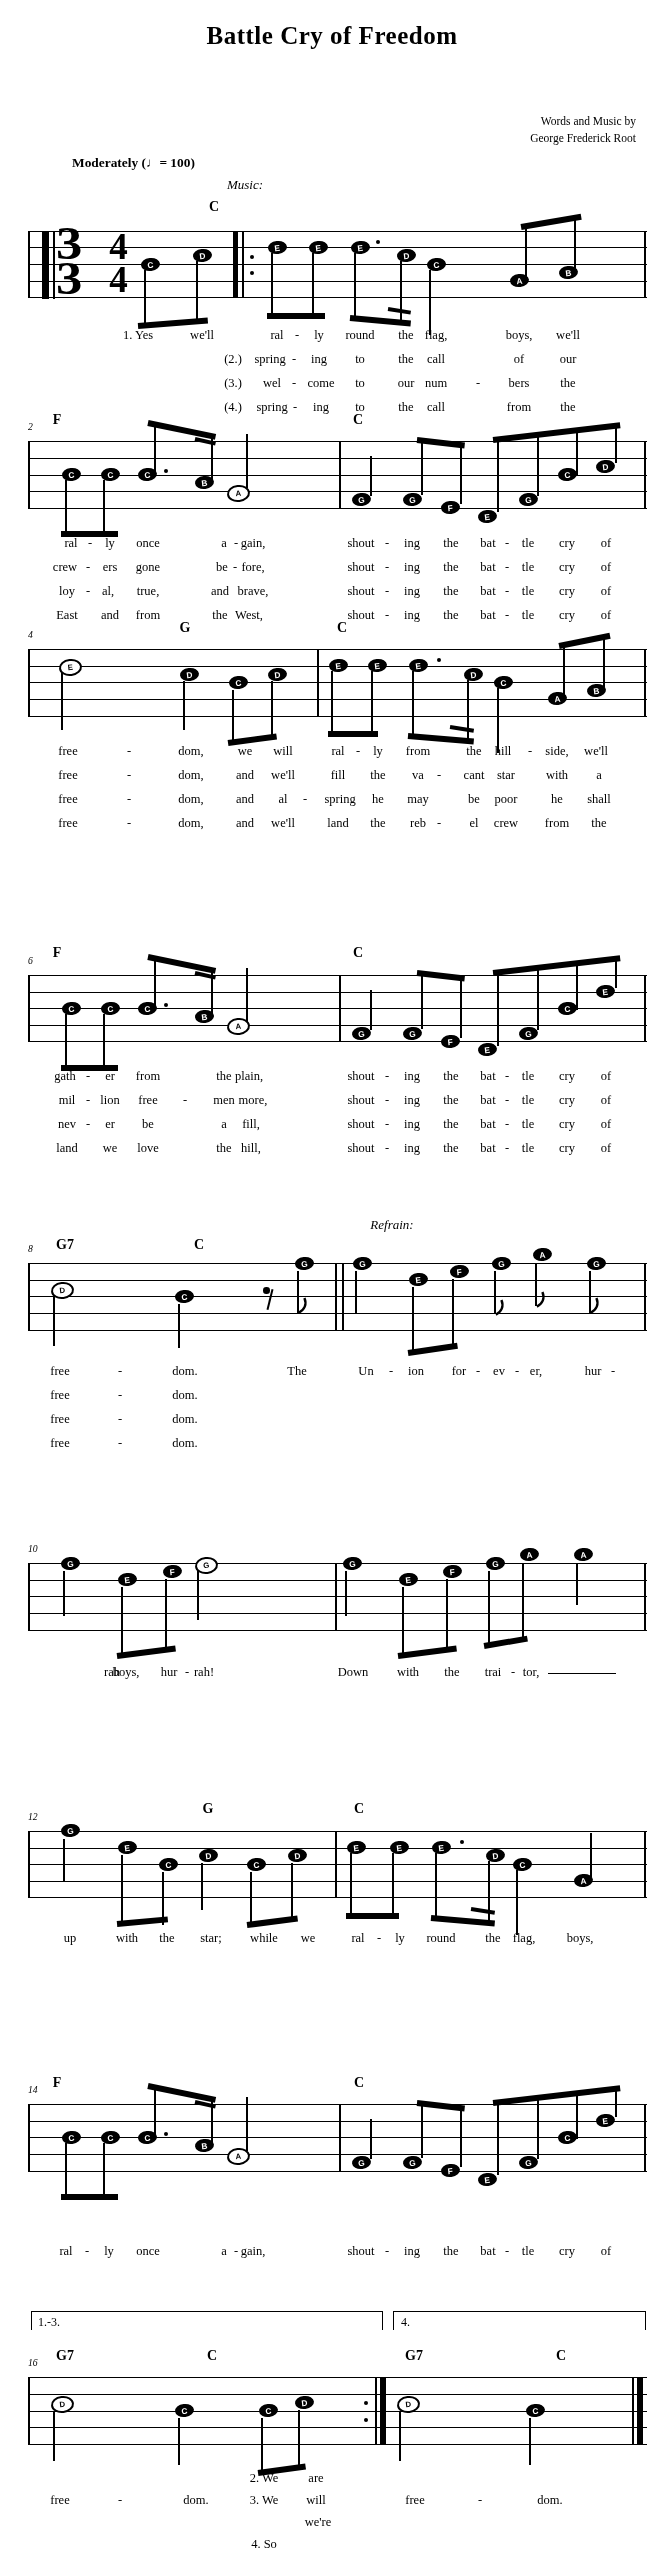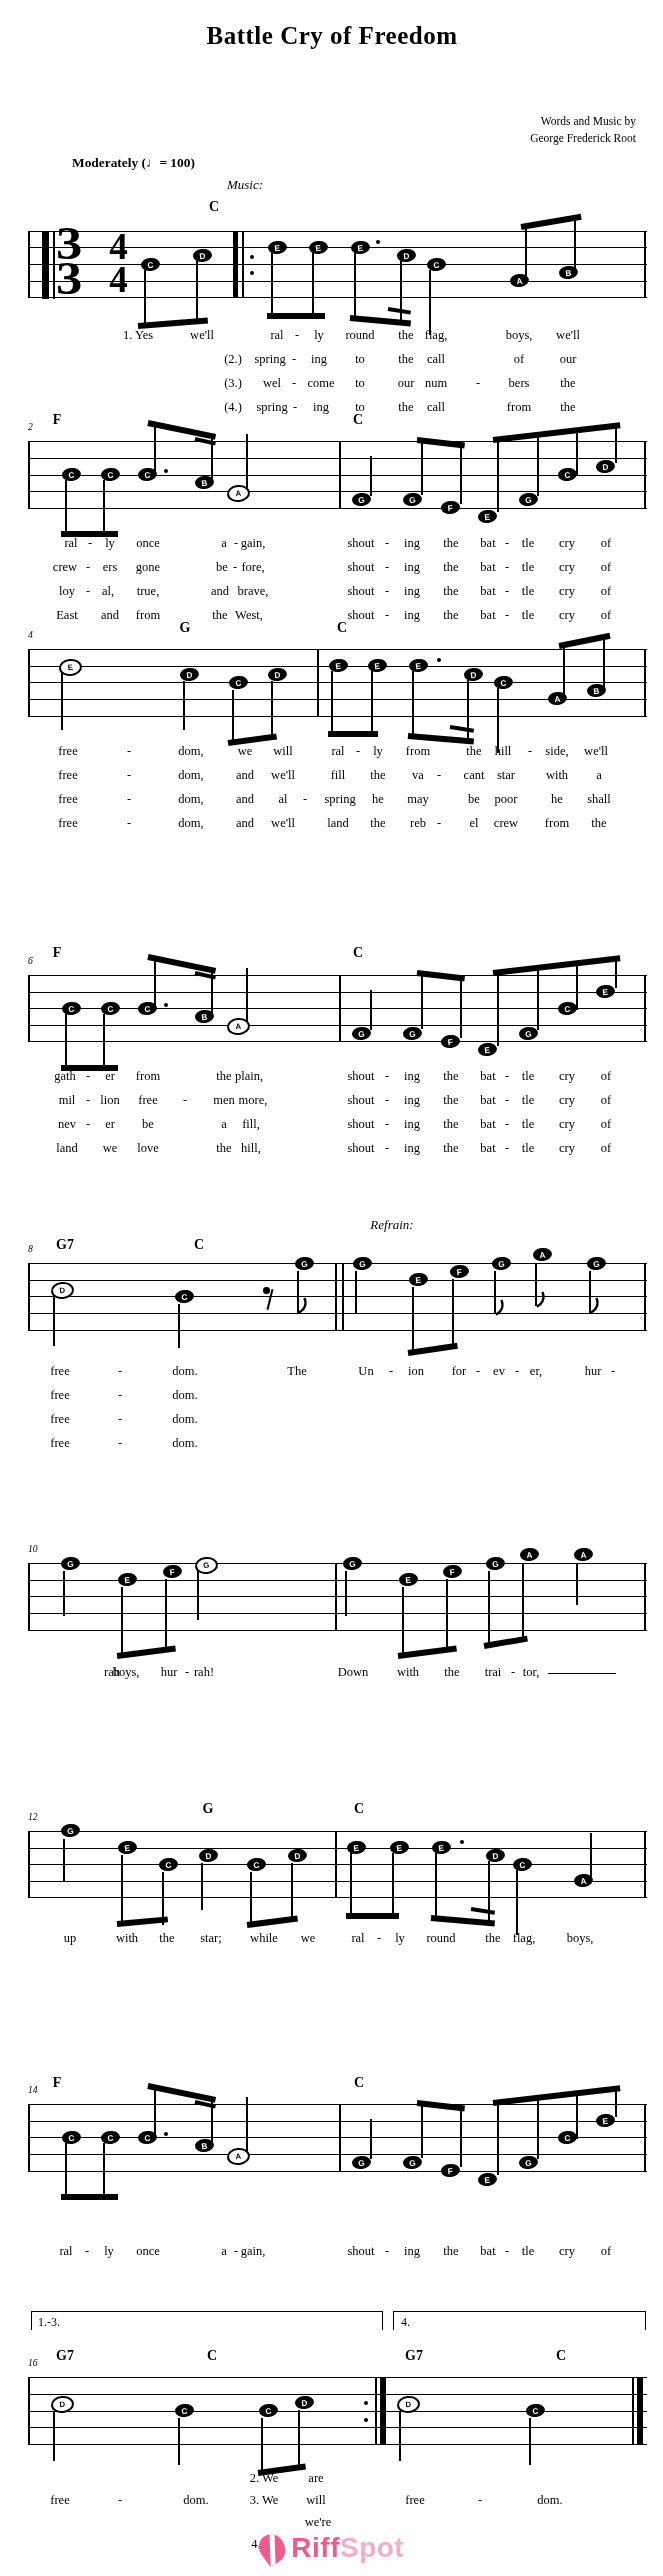--- a/index.html
+++ b/index.html
@@ -694,22 +694,14 @@
       <div class="abs syl" style="left: 196px; top: 2493px;">dom.</div>
       <div class="abs syl" style="left: 264px; top: 2493px;">3. We</div>
       <div class="abs syl" style="left: 316px; top: 2493px;">will</div>
       <div class="abs syl" style="left: 415px; top: 2493px;">free</div>
       <div class="abs syl" style="left: 480px; top: 2493px;">-</div>
       <div class="abs syl" style="left: 550px; top: 2493px;">dom.</div>
       <div class="abs syl" style="left: 264px; top: 2515px; margin-top: 22px;">4. So</div>
       <div class="abs syl" style="left: 318px; top: 2515px;">we're</div>
     </div>
 
-  <div class="abs footer" style="top:2532px;left:0;width:664px;justify-content:center;">
-    <div class="pick" id="pick-icon" style="background: rgb(238, 91, 141);">
-        <div class="stripe"></div>
-      </div>
-    <div class="brand">
-      <span id="brand-a" style="color: rgb(238, 91, 141);">Riff</span><span id="brand-b" style="color: rgb(245, 174, 200);">Spot</span>
-    </div>
-  </div>
 </div>
 
 
 </body></html>

